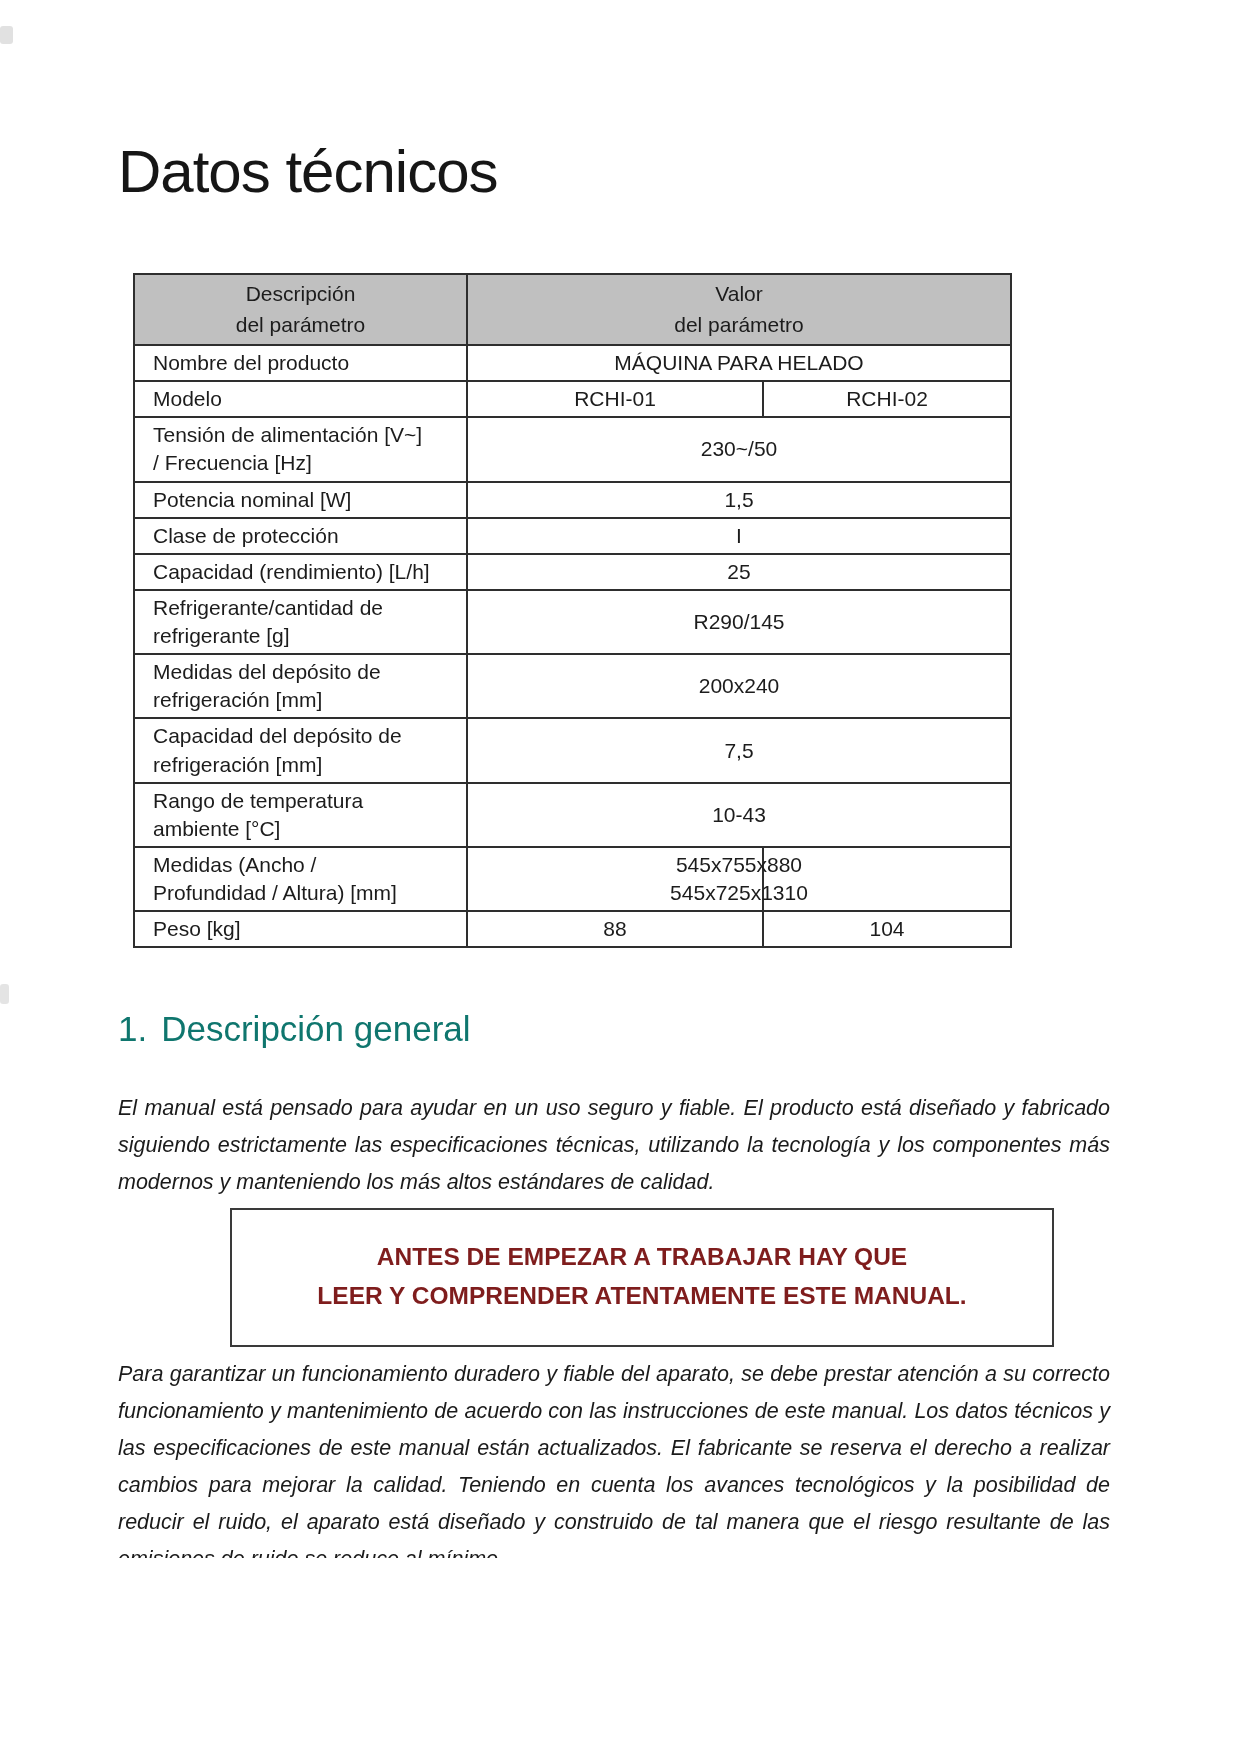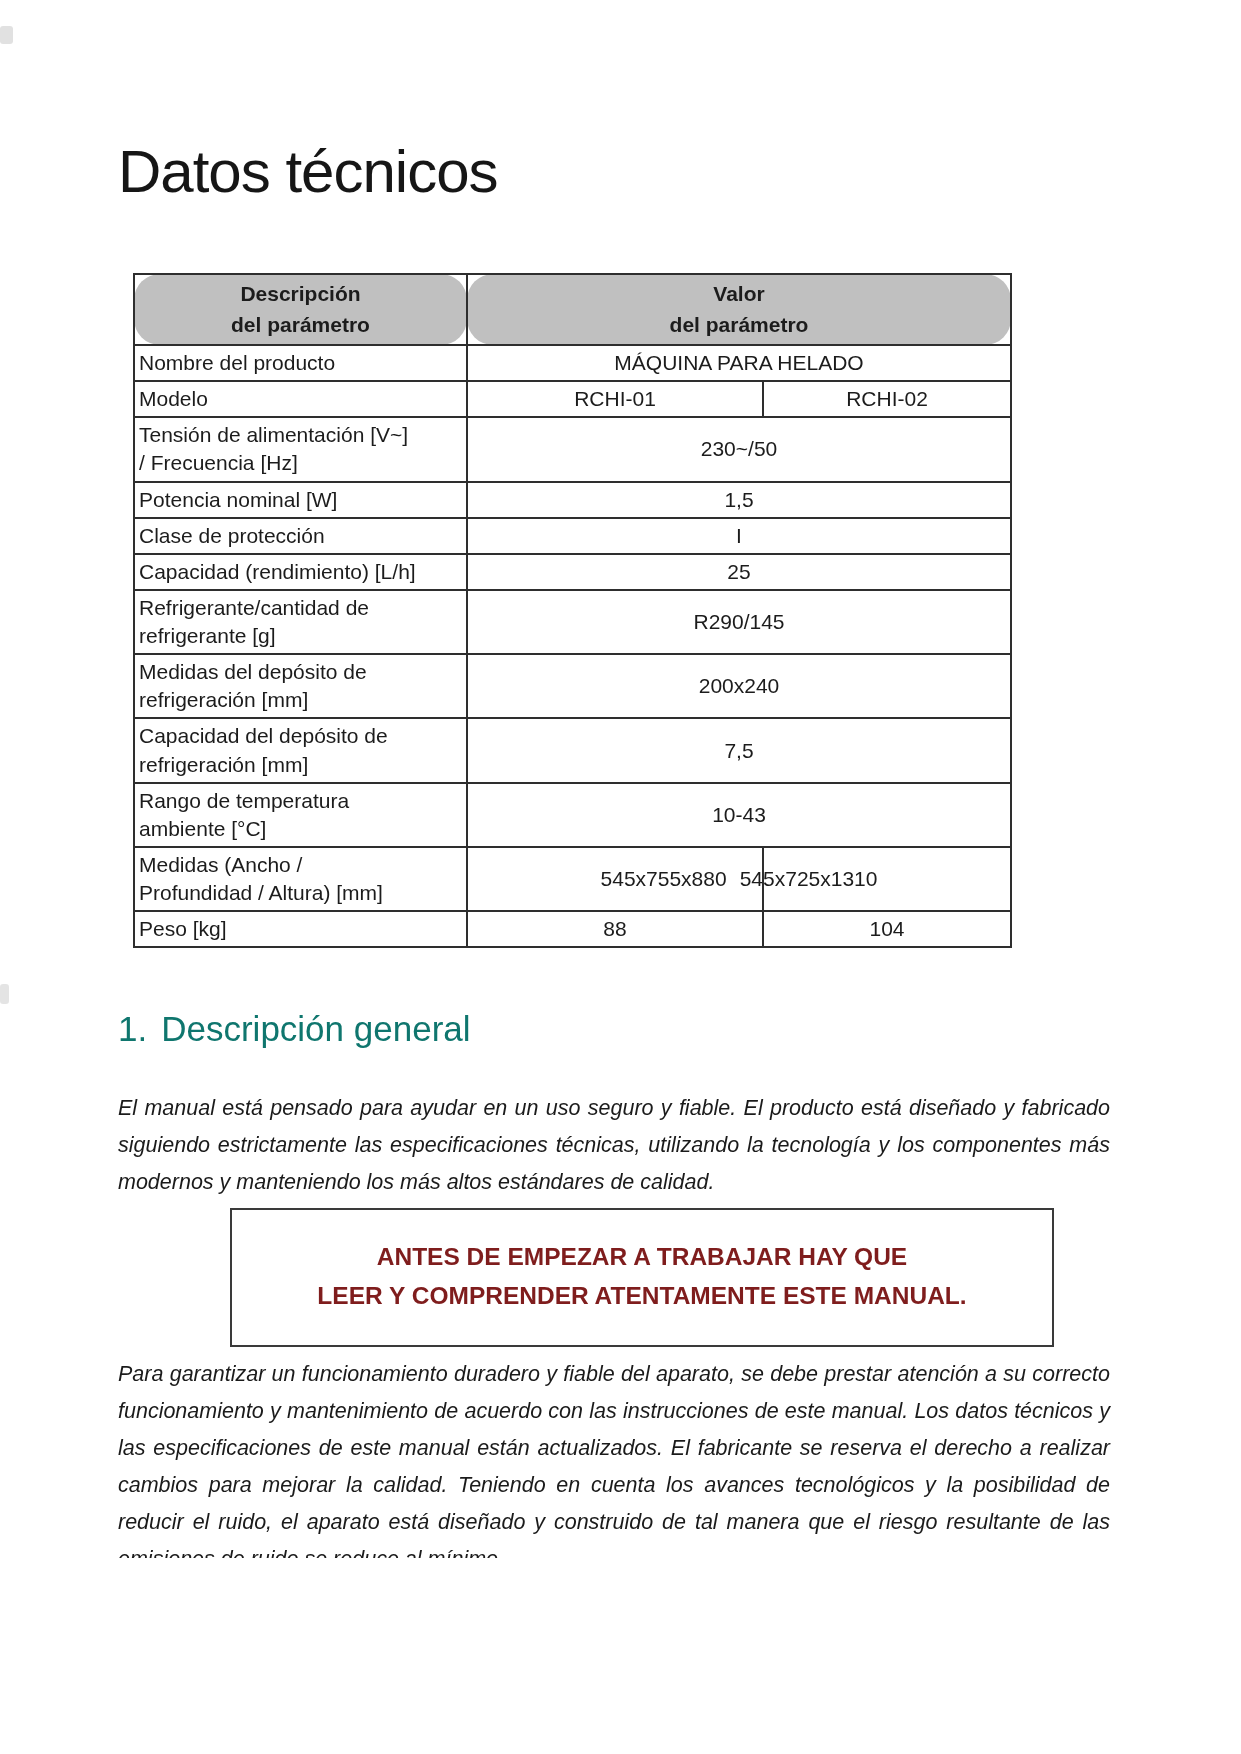--- a/index.html
+++ b/index.html
@@ -28,30 +28,29 @@
   .spec-table-wrap { margin-top: 68px; margin-left: 15px; }
   table.spec {
     border-collapse: collapse;
     table-layout: fixed;
     width: 877px;
     font-size: 21px;
     color: #1c1c1c;
   }
   table.spec th, table.spec td {
     border: 2px solid #2e2e2e;
-    padding: 3px 4px;
+    padding: 3px 18px;
     vertical-align: middle;
   }
   table.spec th {
     background: #c0c0c0;
-    font-weight: bold;
+    font-weight: normal;
     text-align: center;
     line-height: 1.45;
     padding: 4px 4px;
-    border-radius: 26px;
   }
   td.lbl {
     text-align: left;
     padding-left: 13px;
     line-height: 1.34;
     white-space: pre-line;
     padding-top: 4px;
     padding-bottom: 4px;
   }
   td.val {
@@ -62,23 +61,23 @@
   td.overlay .vline {
     position: absolute;
     left: 294px;
     top: 0;
     bottom: 0;
     width: 2px;
     background: #2e2e2e;
   }
   td.overlay .pairwrap {
     display: flex;
-    justify-content: center;
-    gap: 13px;
+    justify-content: flex-start;
     position: relative;
+    flex-direction: column;
   }
 
   
   .section-heading {
     margin: 0;
     margin-top: 58px;
     font-size: 35px;
     font-weight: normal;
     color: #0f766e;
     line-height: 1.3;

